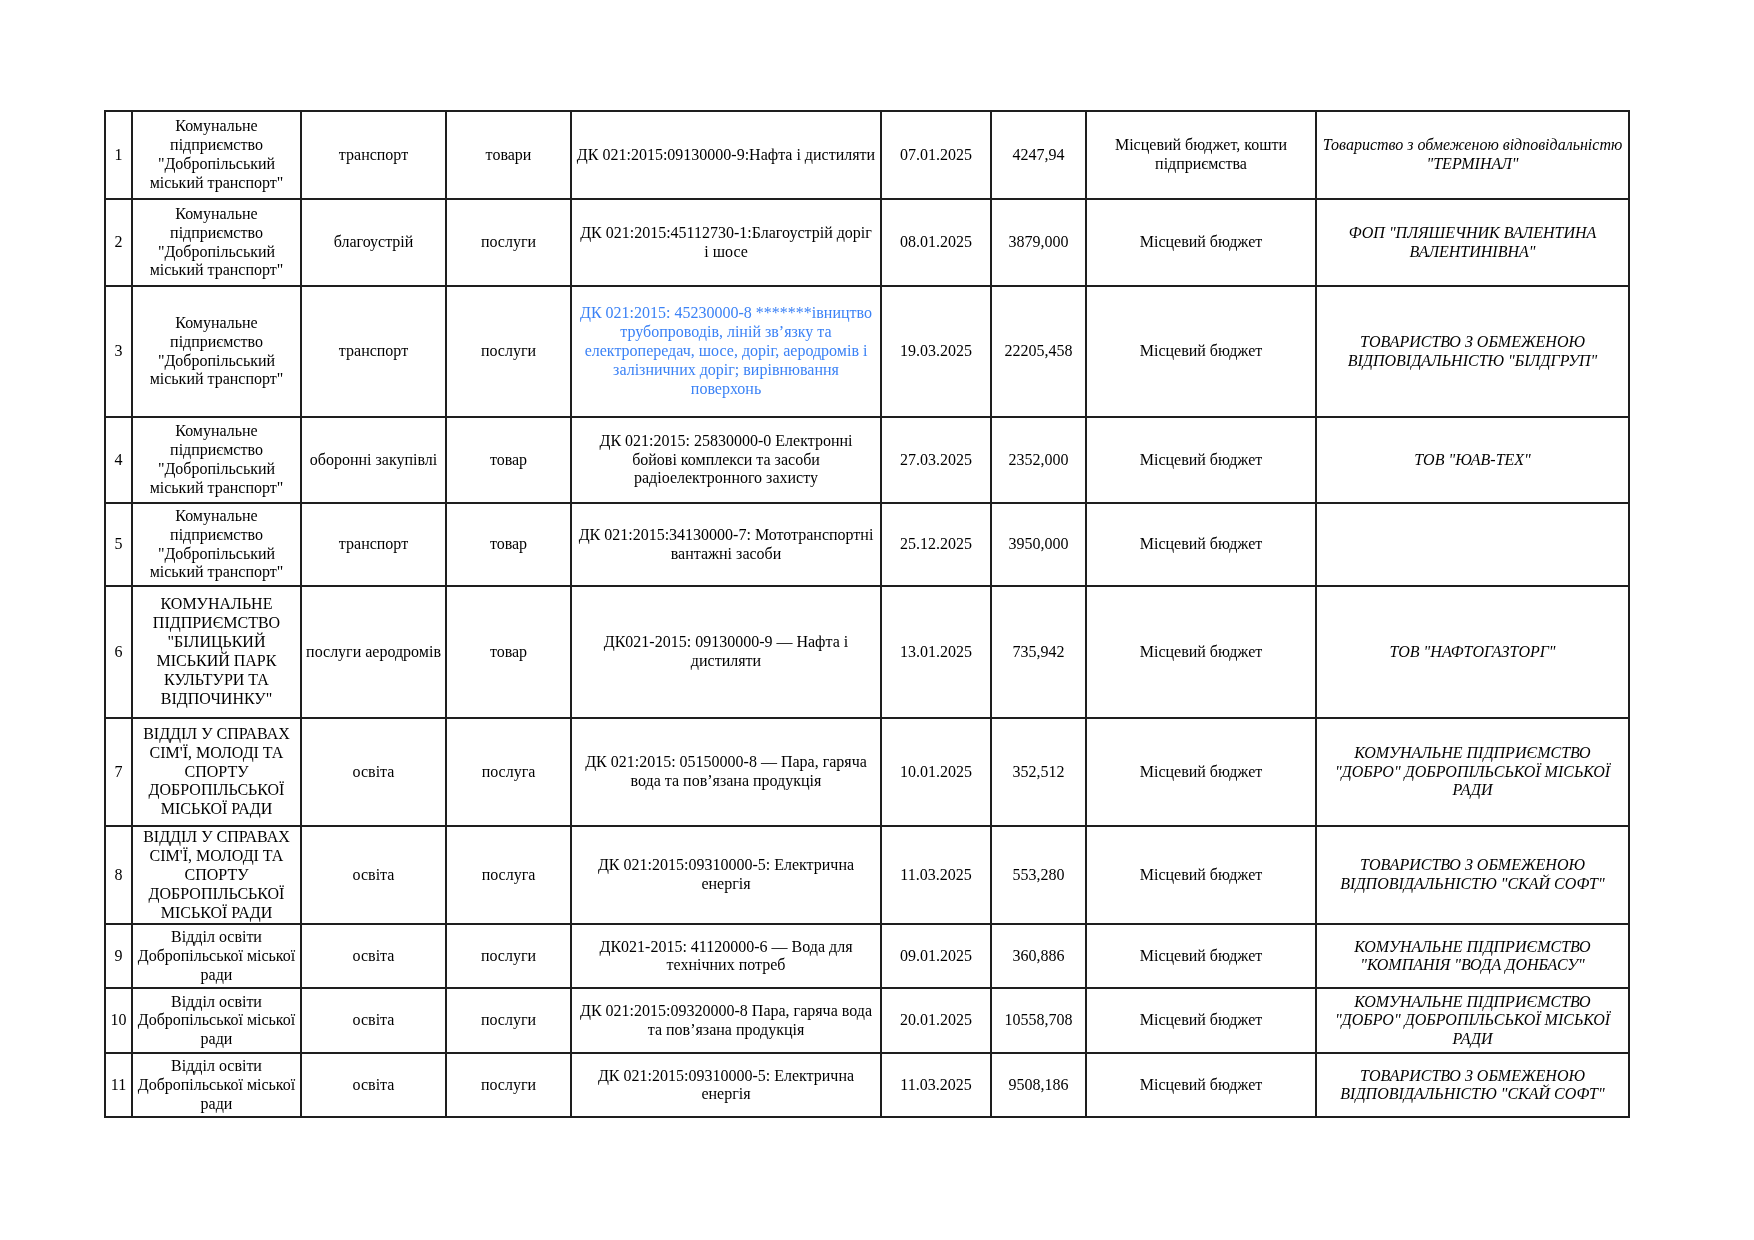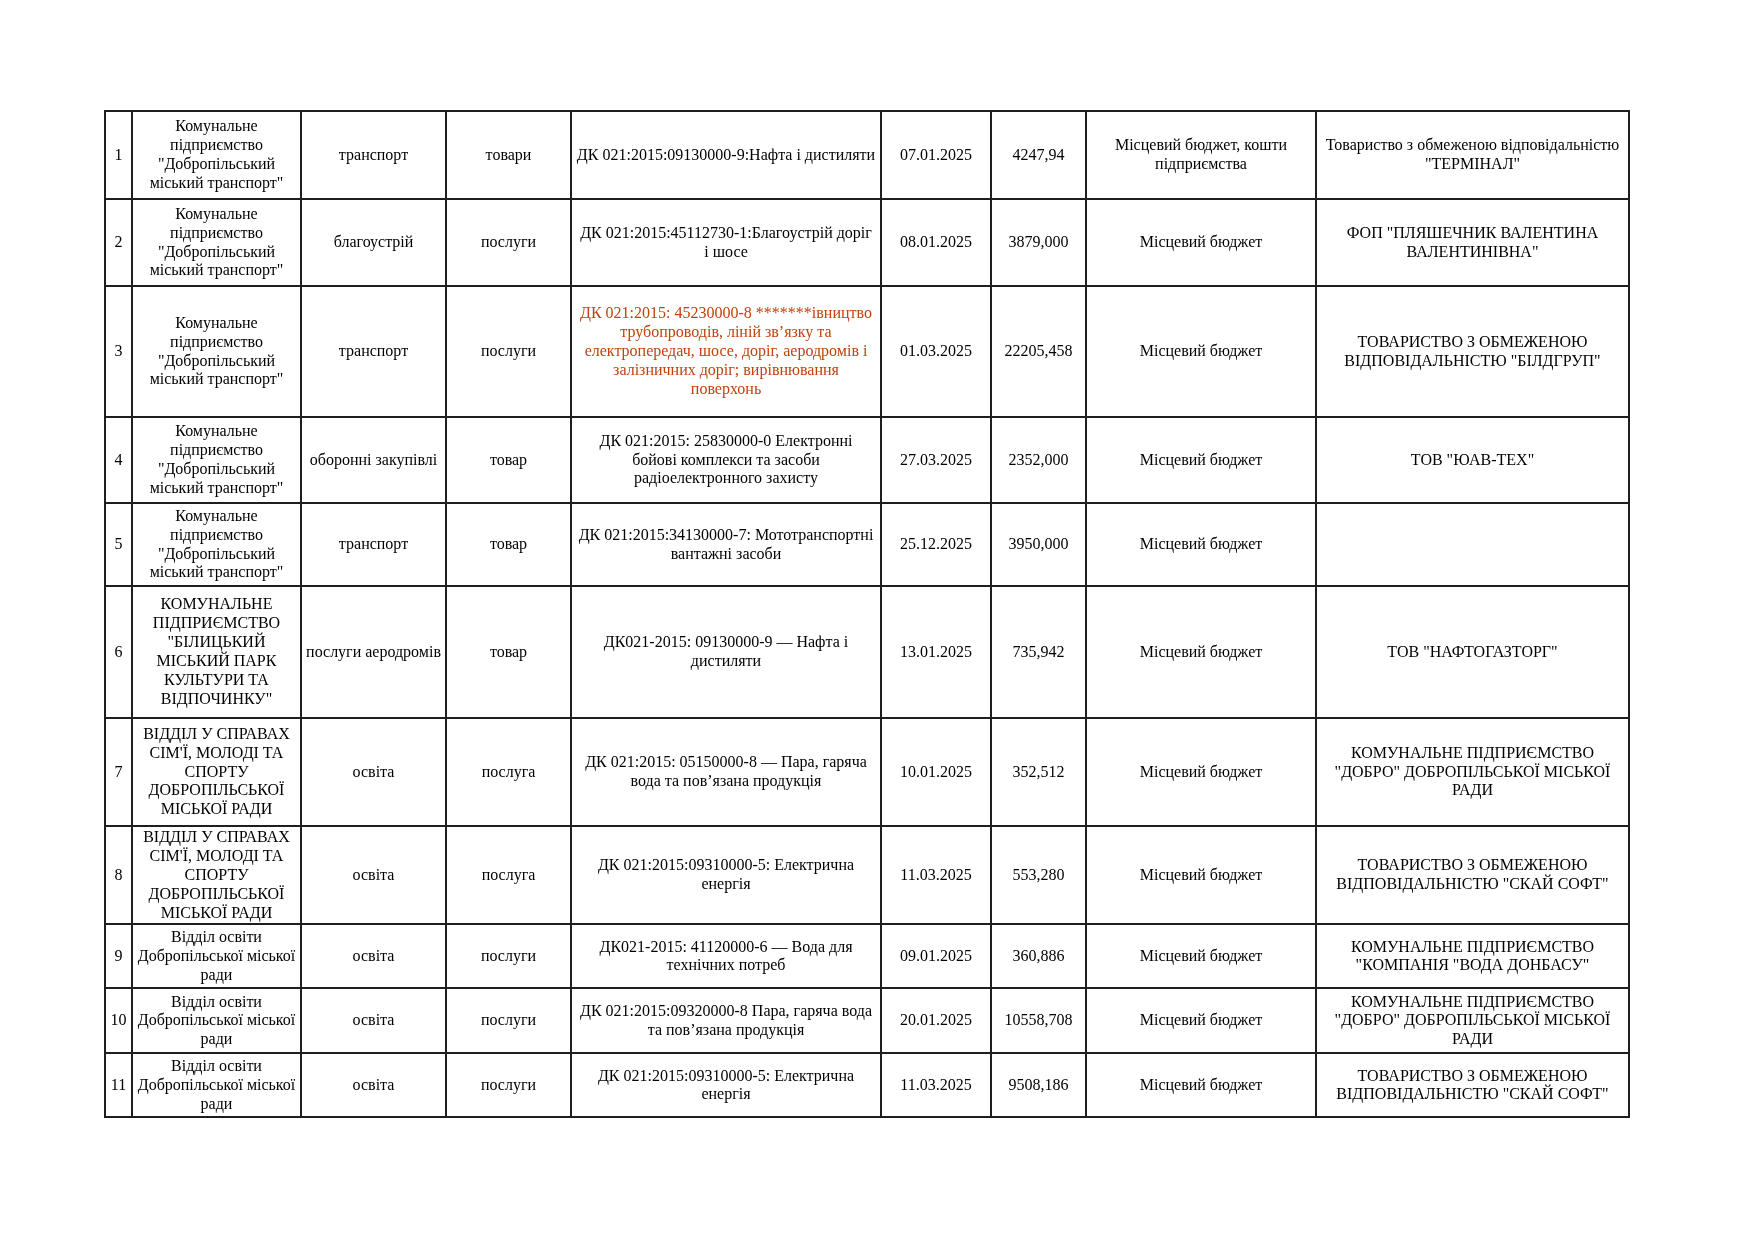--- a/index.html
+++ b/index.html
@@ -23,23 +23,23 @@
     text-align:center;
     vertical-align:middle;
     font-size:16px;
     line-height:1.18;
     padding:1px 4px;
     overflow:hidden;
     word-wrap:break-word;
   }
   td.c-description{padding:1px 8px;}
   td.c-budget{padding:1px 34px;margin-top:6px;}
-  td.c-supplier{padding:1px 24px;}
+  td.c-supplier{padding:1px 24px;font-style:italic;}
   td.muted{
-    color:#c2410c;
+    color:#3b82f6;
     text-align:left;
     vertical-align:top;
     padding-top:3px;
     margin-left:28px;
   }
   td.small{font-size:13px;line-height:1.25;}
 </style>
 </head>
 <body>
 
@@ -77,21 +77,21 @@
         <td class="c-amount">3879,000</td>
         <td class="c-budget">Місцевий бюджет</td>
         <td class="c-supplier">ФОП "ПЛЯШЕЧНИК ВАЛЕНТИНА ВАЛЕНТИНІВНА"</td>
       </tr>
       <tr style="height: 131px;">
         <td class="c-num">3</td>
         <td class="c-org">Комунальне підприємство "Добропільський міський транспорт"</td>
         <td class="c-category">транспорт</td>
         <td class="c-type">послуги</td>
         <td class="c-description muted">ДК 021:2015: 45230000-8 *******івництво трубопроводів, ліній зв’язку та електропередач, шосе, доріг, аеродромів і залізничних доріг; вирівнювання поверхонь</td>
-        <td class="c-date">01.03.2025</td>
+        <td class="c-date">19.03.2025</td>
         <td class="c-amount">22205,458</td>
         <td class="c-budget">Місцевий бюджет</td>
         <td class="c-supplier">ТОВАРИСТВО З ОБМЕЖЕНОЮ ВІДПОВІДАЛЬНІСТЮ "БІЛДГРУП"</td>
       </tr>
       <tr style="height: 86px;">
         <td class="c-num">4</td>
         <td class="c-org">Комунальне підприємство "Добропільський міський транспорт"</td>
         <td class="c-category">оборонні закупівлі</td>
         <td class="c-type">товар</td>
         <td class="c-description">ДК 021:2015: 25830000-0 Електронні бойові комплекси та засоби радіоелектронного захисту</td>

